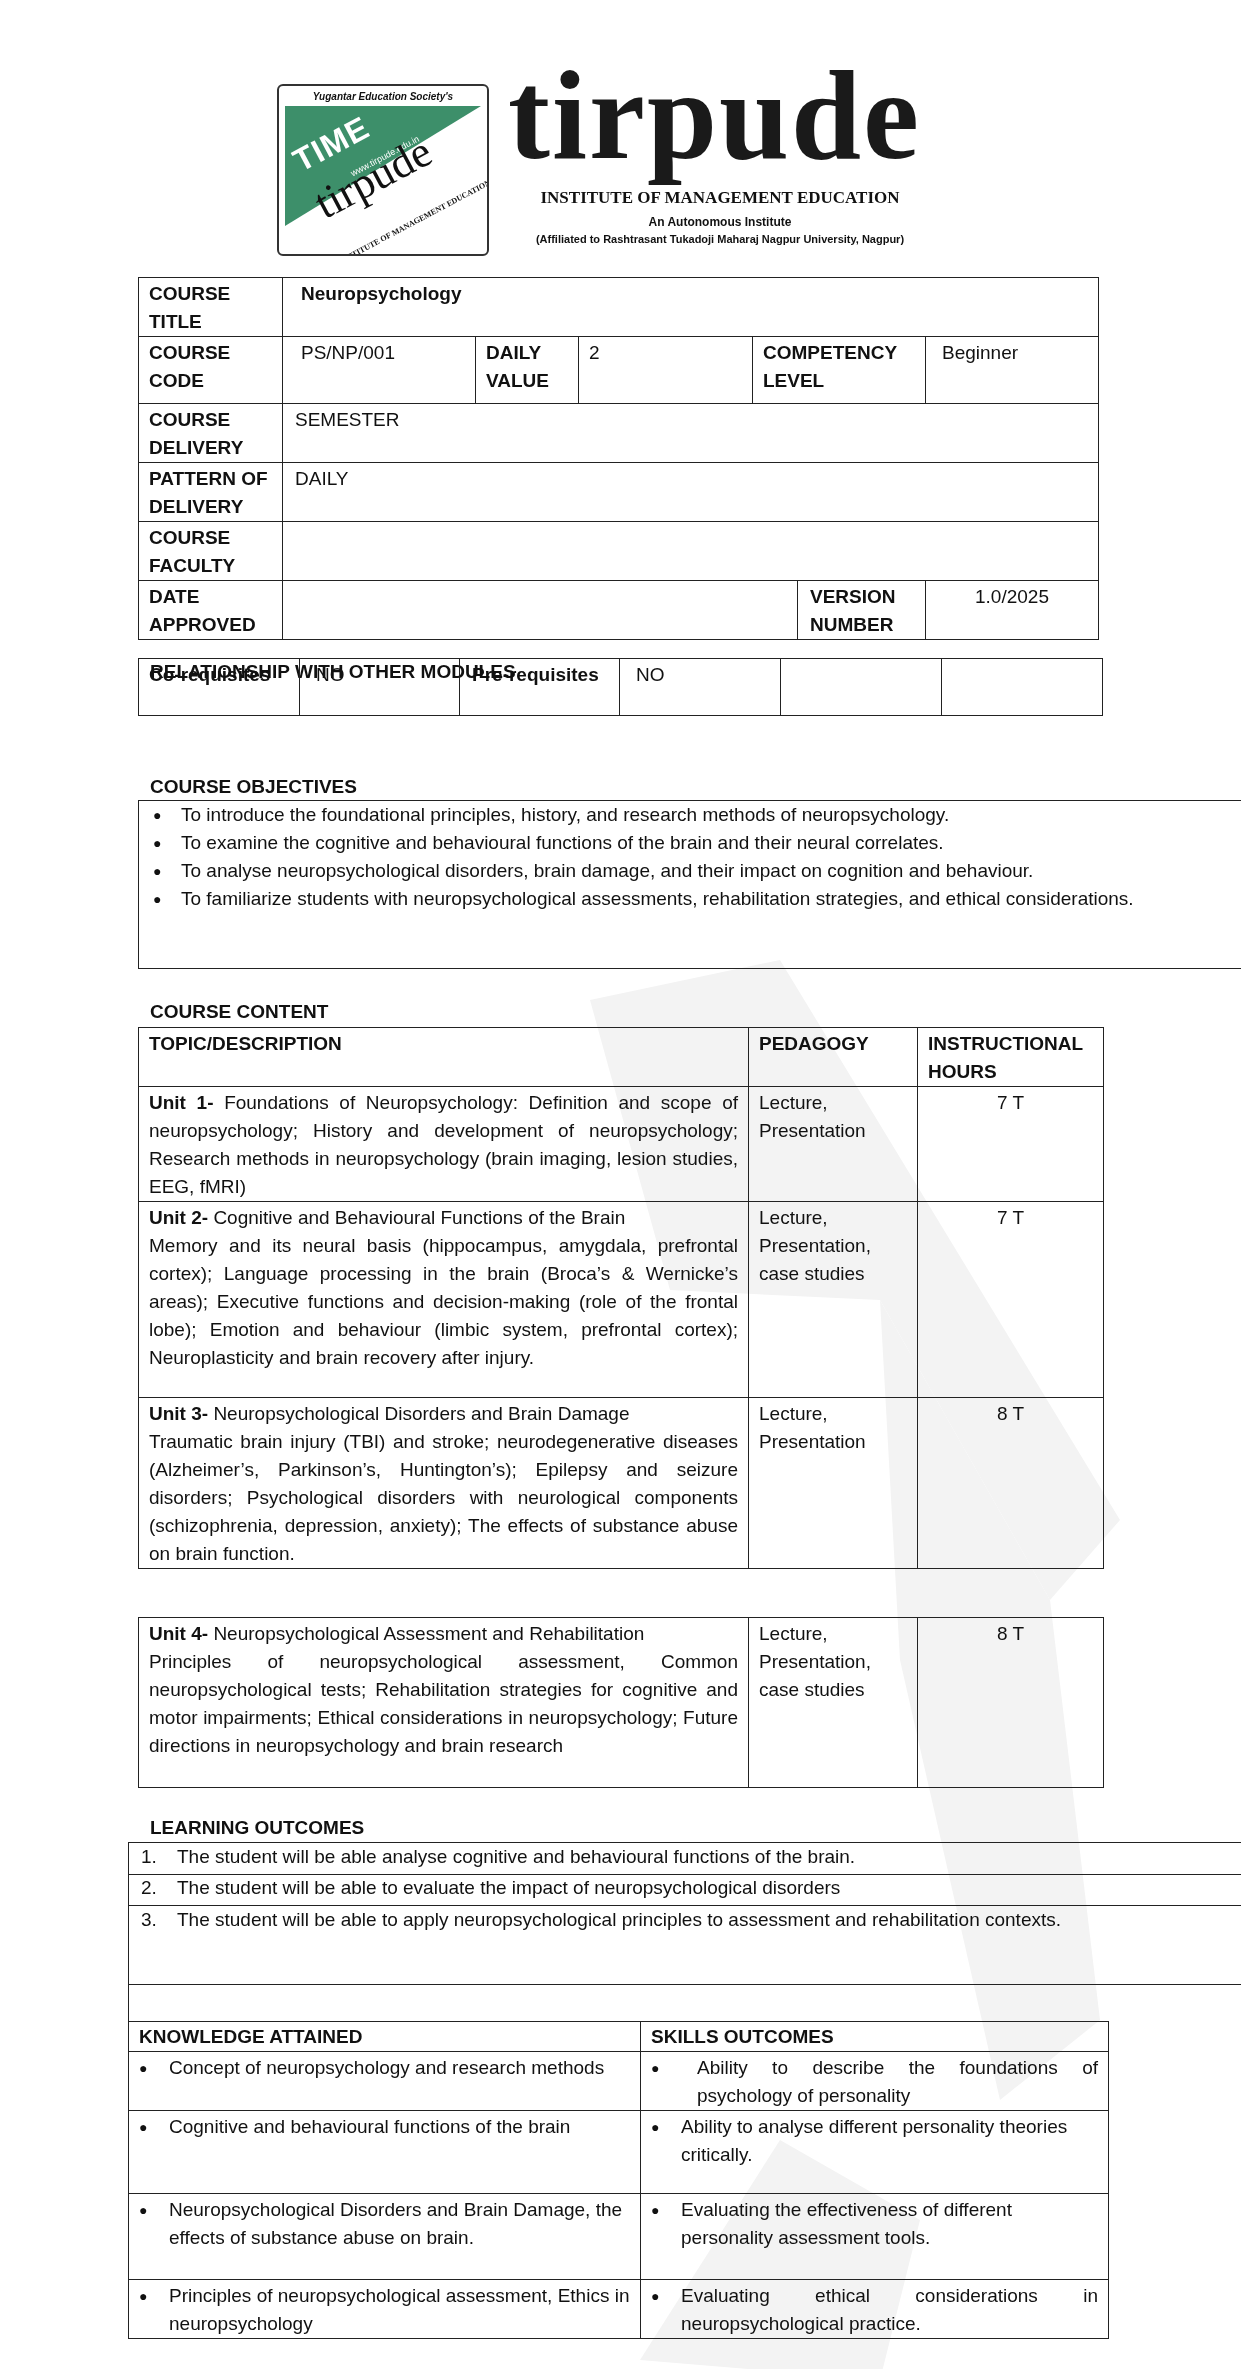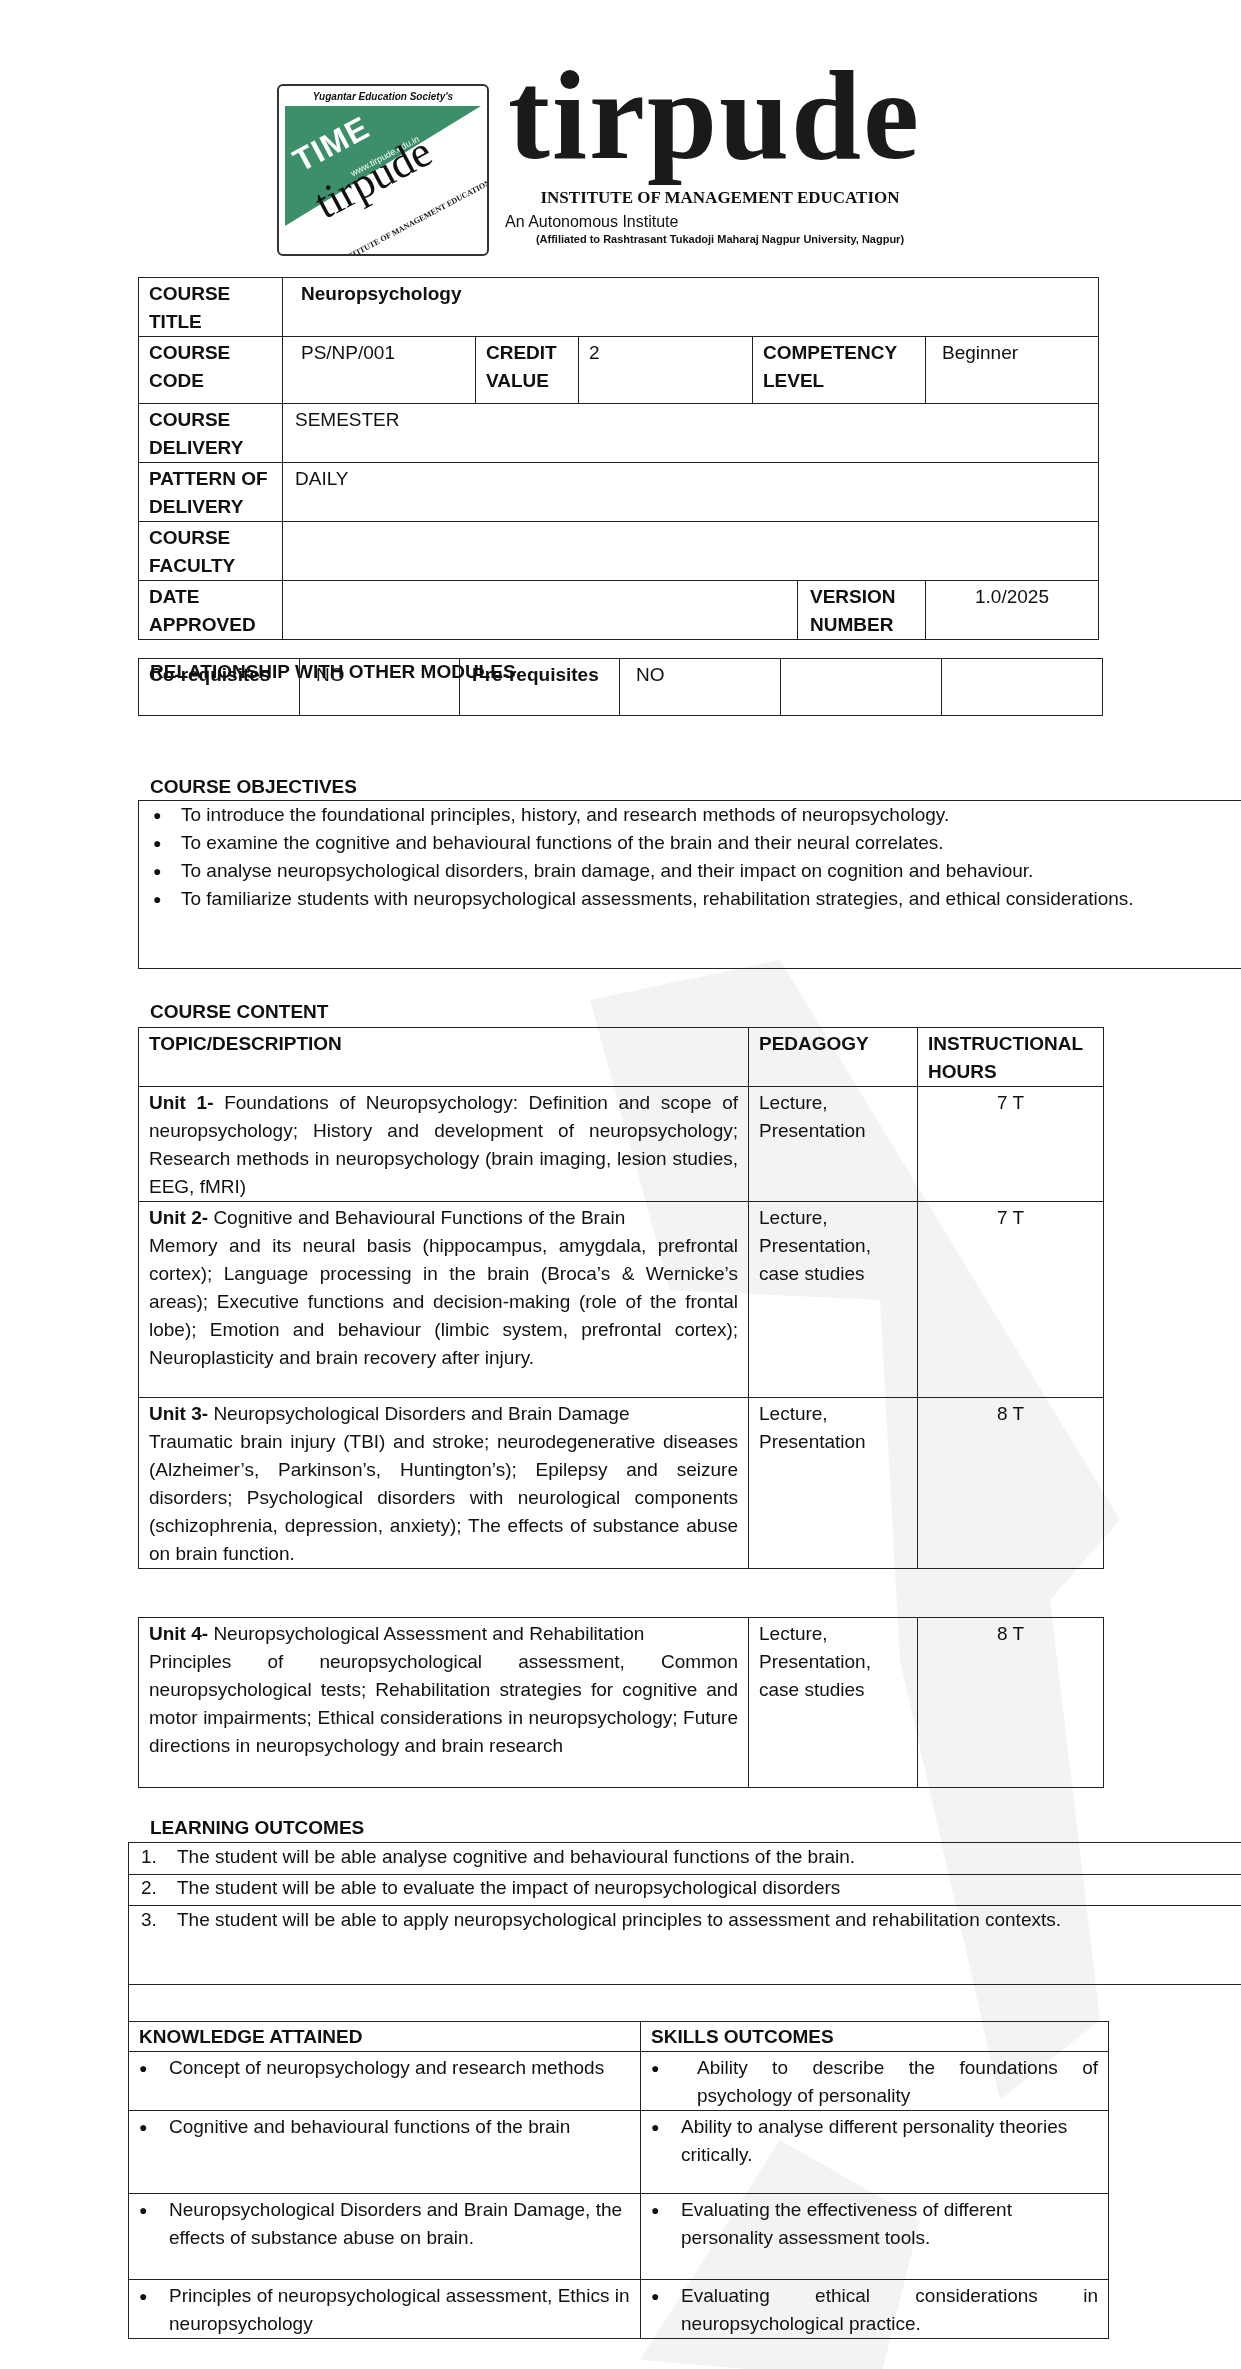--- a/index.html
+++ b/index.html
@@ -8,21 +8,21 @@
   .watermark { position:absolute; left:580px; top:960px; width:560px; height:1420px; pointer-events:none; }
   .logo-box { position:absolute; left:277px; top:84px; width:208px; height:168px; border:2px solid #333; border-radius:6px; background:#fff; overflow:hidden; }
   .logo-society { position:absolute; top:4px; left:0; width:100%; text-align:center; font-size:10px; font-weight:bold; font-style:italic; line-height:14px; }
   .logo-green { position:absolute; left:6px; top:20px; width:196px; height:120px; background:#3d8f6a; clip-path:polygon(0 0,100% 0,0 100%); }
   .logo-ime { position:absolute; left:12px; top:44px; color:#fff; font-weight:bold; font-size:32px; transform:rotate(-28deg); font-family:"Liberation Sans", sans-serif; letter-spacing:1px; }
   .logo-url { position:absolute; left:68px; top:56px; color:#fff; font-size:9px; transform:rotate(-28deg); }
   .logo-tirpude { position:absolute; left:32px; top:78px; font-family:"Liberation Serif", serif; font-size:44px; transform:rotate(-28deg); }
   .logo-inst { position:absolute; left:52px; top:122px; font-family:"Liberation Serif", serif; font-size:8px; font-weight:bold; transform:rotate(-28deg); white-space:nowrap; }
   .brand-name { position:absolute; left:508px; top:56px; font-family:"Liberation Serif", serif; font-weight:bold; font-size:126px; line-height:120px; letter-spacing:2px; color:#1a1a1a; }
   .brand-sub { position:absolute; left:505px; top:188px; width:430px; text-align:center; font-family:"Liberation Serif", serif; font-weight:bold; font-size:17px; line-height:20px; }
-  .brand-auto { position:absolute; left:505px; top:214px; width:430px; text-align:left; font-weight:normal; font-size:16px; line-height:16px; }
+  .brand-auto { position:absolute; left:505px; top:214px; width:430px; text-align:center; font-weight:bold; font-size:12px; line-height:16px; }
   .brand-aff { position:absolute; left:505px; top:231px; width:430px; text-align:center; font-weight:bold; font-size:11px; line-height:16px; }
 
   table.grid { position:absolute; border-collapse:collapse; table-layout:fixed; }
   table.grid td { border:1.5px solid #222; vertical-align:top; padding:2px 10px 0 10px; font-size:19px; line-height:28px; }
   .b { font-weight:bold; }
   .center { text-align:center; }
   .justify { text-align:justify; }
   .section-heading { position:absolute; font-weight:bold; font-size:19px; line-height:24px; }
   .box { position:absolute; border:1.5px solid #222; }
   ul.bullets { list-style:none; margin:0; padding:0; }
@@ -66,21 +66,21 @@
       <col style="width:173px">
   </colgroup>
   <tbody>
       <tr style="height:56px">
     <td class="b">COURSE TITLE</td>
     <td class="b" colspan="6" style="padding-left:18px">Neuropsychology</td>
   </tr>
   <tr style="height:67px">
     <td class="b">COURSE CODE</td>
     <td style="padding-left:18px">PS/NP/001</td>
-    <td class="b">CREDIT VALUE</td>
+    <td class="b">DAILY VALUE</td>
     <td>2</td>
     <td class="b" colspan="2">COMPETENCY LEVEL</td>
     <td style="padding-left:16px">Beginner</td>
   </tr>
   <tr style="height:57px">
     <td class="b">COURSE DELIVERY</td>
     <td colspan="6" style="padding-left:12px">SEMESTER</td>
   </tr>
   <tr style="height:57px">
     <td class="b">PATTERN OF DELIVERY</td>

